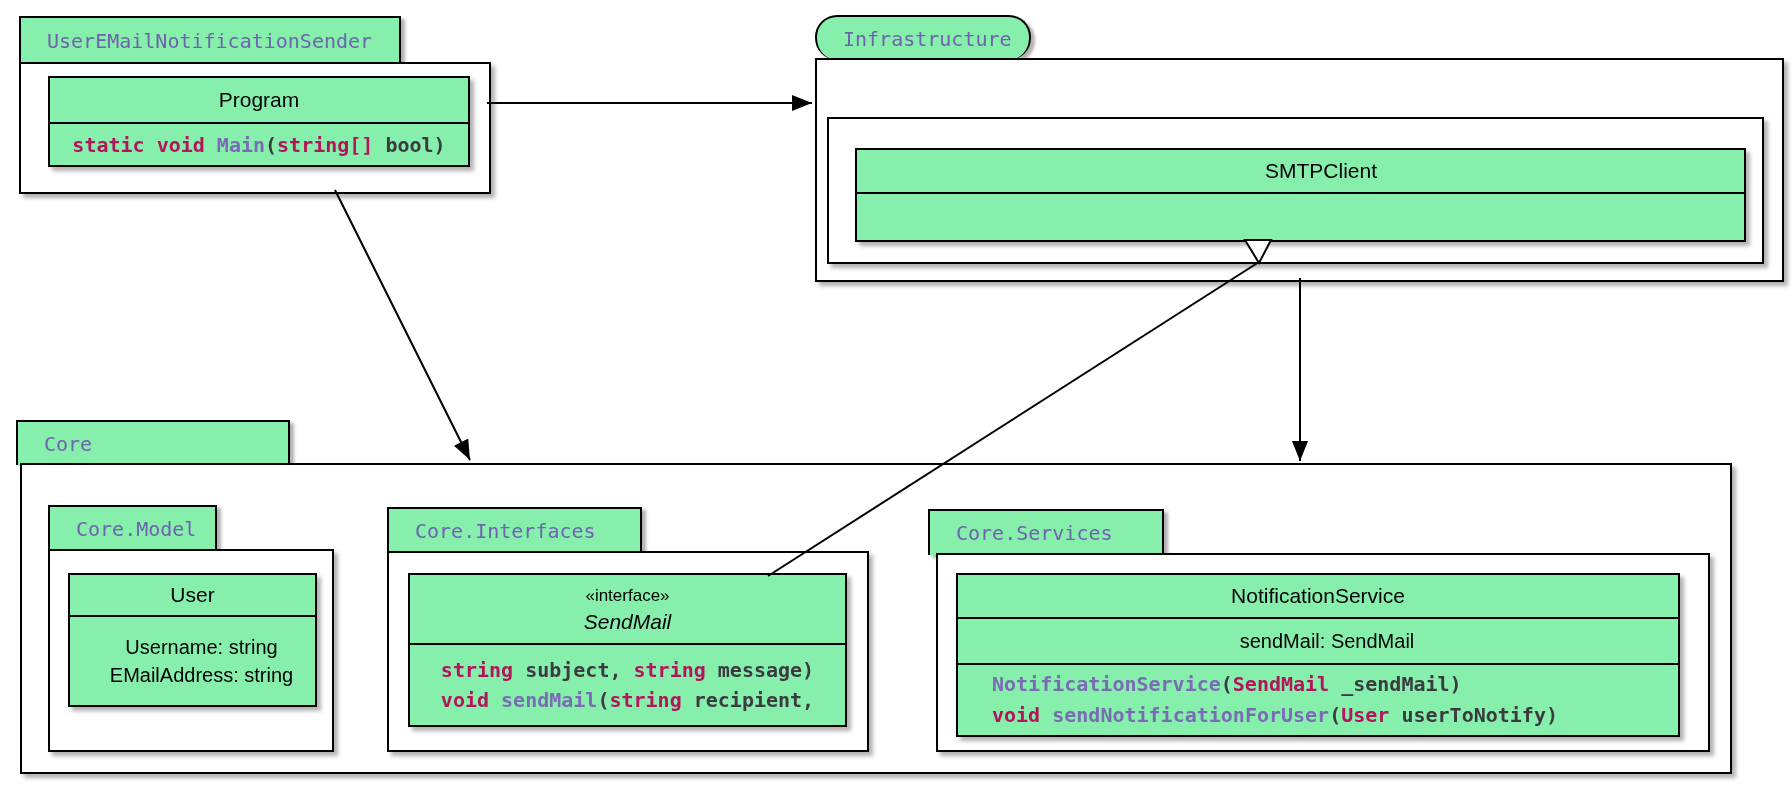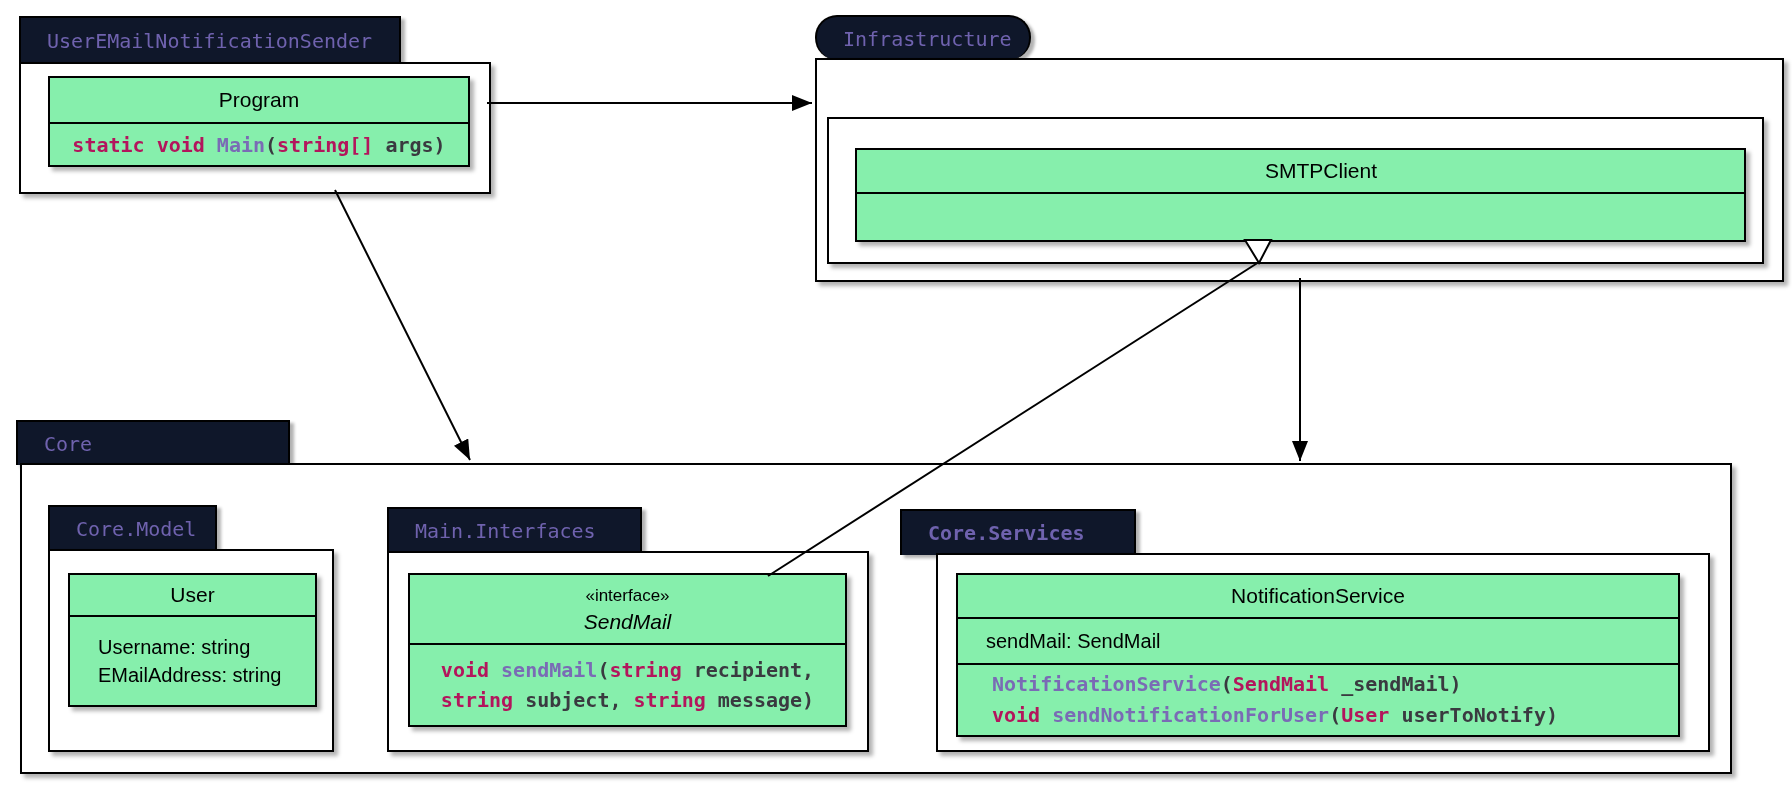--- a/index.html
+++ b/index.html
@@ -1,33 +1,33 @@
 <!DOCTYPE html>
 <html style="--kw: #b3155c; --id: #7a6bb5; --pl: #3a3a40; --pkg: #6f62ae; --title: #000000; --border: #000000; --bg: #ffffff;"><head>
 <meta charset="utf-8">
 <style>
   html,body{margin:0;padding:0;background:#ffffff;}
   .canvas{position:relative;width:1792px;height:786px;background:var(--bg,#fff);overflow:hidden;
           font-family:"Liberation Sans",sans-serif;}
   
-  .pkg-tab{position:absolute;background:#0f172a;border:2px solid var(--border,#000);border-bottom:none;
+  .pkg-tab{position:absolute;background:#86efac;border:2px solid var(--border,#000);border-bottom:none;
            display:flex;align-items:center;box-shadow:4px 3px 3px rgba(0,0,0,0.30);text-align:right;}
   .pkg-label{font-family:"DejaVu Sans Mono",monospace;font-size:20px;color:var(--pkg,#6f62ae);
              padding-left:26px;white-space:pre;}
   .pkg-body{position:absolute;background:#fff;border:2px solid var(--border,#000);
             box-shadow:4px 4px 4px rgba(0,0,0,0.30);}
   
   .cls{position:absolute;background:#86efac;border:2px solid var(--border,#000);
        box-shadow:4px 4px 4px rgba(0,0,0,0.30);display:flex;flex-direction:column;}
   .cls-title{border-bottom:2px solid var(--border,#000);display:flex;flex-direction:column;
              align-items:center;justify-content:center;font-size:21px;color:var(--title,#000);}
   .cls-stereotype{font-size:17px;color:var(--title,#000);}
   .cls-name-italic{font-style:italic;}
   .cls-attrs{display:flex;flex-direction:column;justify-content:center;font-size:20px;
-             color:var(--title,#000);padding-left:28px;line-height:28px;}
+             color:var(--title,#000);padding-left:18px;line-height:28px;text-align:center;}
   .cls-attrs.divided{border-bottom:2px solid var(--border,#000);}
   .cls-methods{flex:1;display:flex;flex-direction:column;justify-content:center;}
   .code-line{font-family:"DejaVu Sans Mono",monospace;font-size:20px;font-weight:bold;
              white-space:pre;line-height:30px;}
   .centered .code-line{text-align:center;}
   .lefted .code-line{padding-left:34px;text-align:left;}
   .tk-kw{color:var(--kw,#b3155c);}
   .tk-id{color:var(--id,#7a6bb5);}
   .tk-pl{color:var(--pl,#3a3a40);}
   
@@ -50,21 +50,21 @@
   #pkg-model-body{left:48px;top:549px;width:282px;height:199px;}
   #cls-user{left:68px;top:573px;width:245px;height:130px;}
   #cls-user .cls-title{height:40px;}
   #cls-user .cls-attrs{flex:1;}
 
   #pkg-intf-tab{left:387px;top:507px;width:251px;height:44px;}
   #pkg-intf-body{left:387px;top:551px;width:478px;height:197px;}
   #cls-sendmail{left:408px;top:573px;width:435px;height:150px;}
   #cls-sendmail .cls-title{height:68px;line-height:26px;}
 
-  #pkg-svc-tab{left:900px;top:509px;width:232px;height:44px;font-weight:bold;}
+  #pkg-svc-tab{left:928px;top:509px;width:232px;height:44px;}
   #pkg-svc-body{left:936px;top:553px;width:770px;height:195px;}
   #cls-notif{left:956px;top:573px;width:720px;height:160px;}
   #cls-notif .cls-title{height:42px;}
   #cls-notif .cls-attrs{height:44px;}
   #cls-notif .code-line{line-height:31px;}
 
   
   .arrows{position:absolute;left:0;top:0;width:1792px;height:786px;pointer-events:none;z-index:10;}
   .arrows line{stroke:var(--border,#000);stroke-width:2;}
   .arrows polygon.hollow{fill:#fff;stroke:var(--border,#000);stroke-width:2;}
@@ -77,21 +77,21 @@
   <div class="pkg-tab" id="pkg-uens-tab">
     <span class="pkg-label">UserEMailNotificationSender</span>
   </div>
   <div class="pkg-body" id="pkg-uens-body"></div>
 
   <div class="cls centered" id="cls-program">
     <div class="cls-title">
       <span>Program</span>
     </div>
     <div class="cls-methods">
-      <div class="code-line"><span class="tk-kw">static void </span><span class="tk-id">Main</span><span class="tk-pl">(</span><span class="tk-kw">string[]</span><span class="tk-pl"> args)</span></div>
+      <div class="code-line"><span class="tk-kw">static void </span><span class="tk-id">Main</span><span class="tk-pl">(</span><span class="tk-kw">string[]</span><span class="tk-pl"> bool)</span></div>
     </div>
   </div>
 
   <div class="pkg-tab" id="pkg-infra-tab">
     <span class="pkg-label">Infrastructure</span>
   </div>
   <div class="pkg-body" id="pkg-infra-body"></div>
 
   <div class="pkg-body" id="pkg-infsvc-body"></div>
 
@@ -115,32 +115,32 @@
     <div class="cls-title">
       <span>User</span>
     </div>
     <div class="cls-attrs">
       <span>Username: string</span>
       <span>EMailAddress: string</span>
     </div>
   </div>
 
   <div class="pkg-tab" id="pkg-intf-tab">
-    <span class="pkg-label">Main.Interfaces</span>
+    <span class="pkg-label">Core.Interfaces</span>
   </div>
   <div class="pkg-body" id="pkg-intf-body"></div>
 
   <div class="cls centered" id="cls-sendmail">
     <div class="cls-title">
       <span class="cls-stereotype">«interface»</span>
       <span class="cls-name-italic">SendMail</span>
     </div>
     <div class="cls-methods">
+      <div class="code-line"><span class="tk-kw">string</span><span class="tk-pl"> subject, </span><span class="tk-kw">string</span><span class="tk-pl"> message)</span></div>
       <div class="code-line"><span class="tk-kw">void </span><span class="tk-id">sendMail</span><span class="tk-pl">(</span><span class="tk-kw">string</span><span class="tk-pl"> recipient,</span></div>
-      <div class="code-line"><span class="tk-kw">string</span><span class="tk-pl"> subject, </span><span class="tk-kw">string</span><span class="tk-pl"> message)</span></div>
     </div>
   </div>
 
   <div class="pkg-tab" id="pkg-svc-tab">
     <span class="pkg-label">Core.Services</span>
   </div>
   <div class="pkg-body" id="pkg-svc-body"></div>
 
   <div class="cls lefted" id="cls-notif">
     <div class="cls-title">

